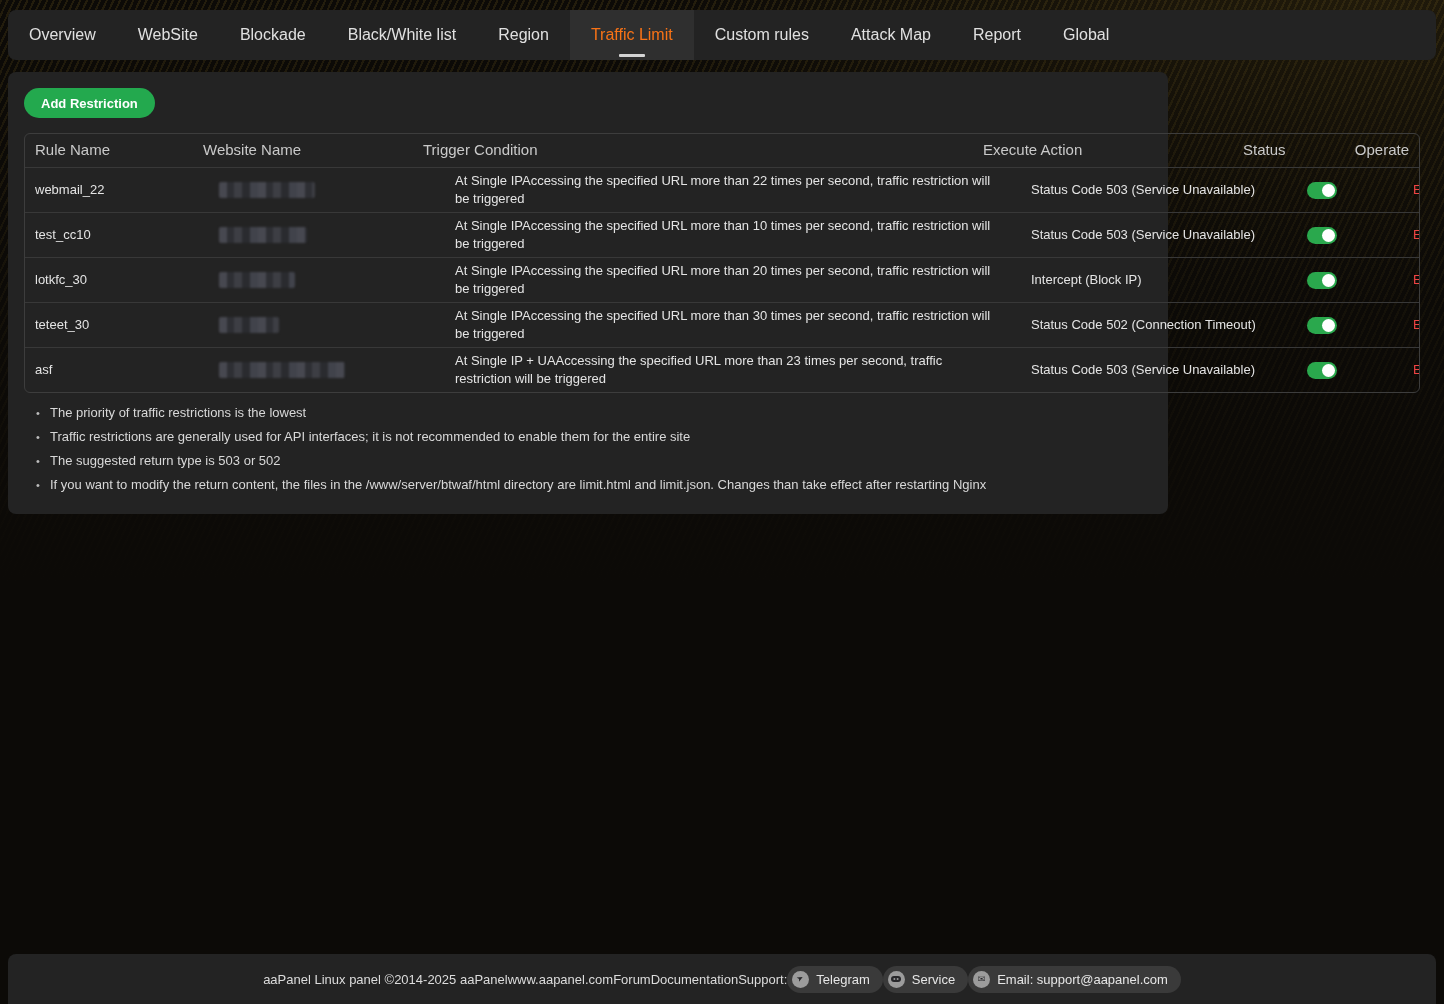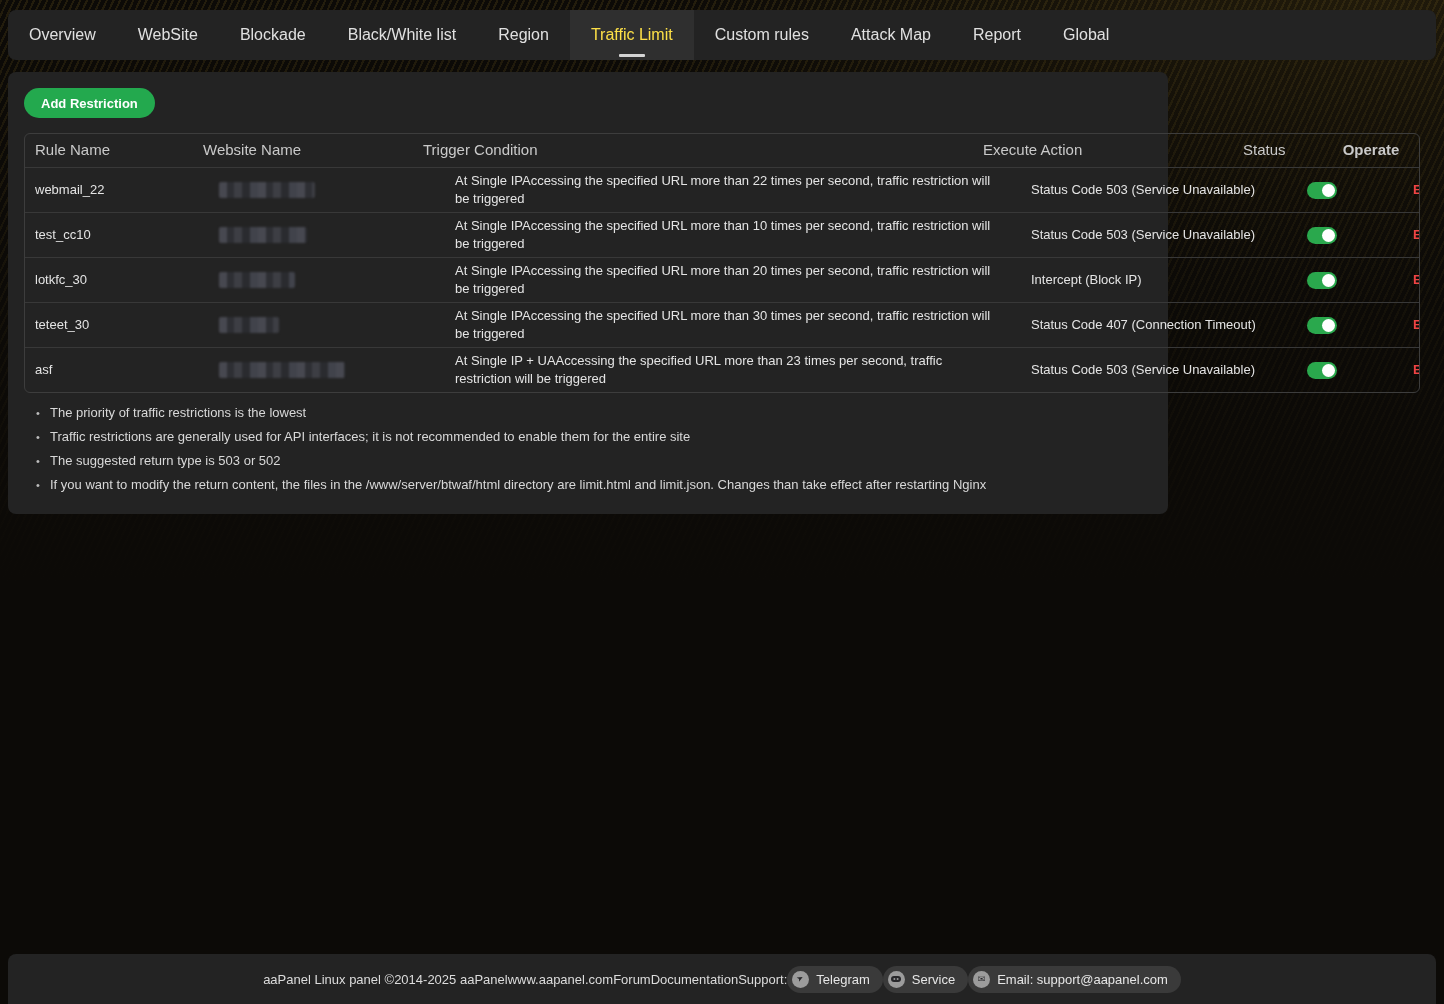--- a/index.html
+++ b/index.html
@@ -22,21 +22,21 @@
   
   .nav {
     position:absolute; left:8px; top:10px; width:1428px; height:50px;
     background:#232323; border-radius:8px; z-index:2;
     display:flex; align-items:stretch; overflow:hidden;
   }
   .tab {
     display:flex; align-items:center; padding:0 21px;
     font-size:16px; color:#e0e0e0; cursor:pointer; position:relative; white-space:nowrap;
   }
-  .tab.active { background:#2f2f2f; color:#fde047; }
+  .tab.active { background:#2f2f2f; color:#f97316; }
   .tab.active::after {
     content:""; position:absolute; left:50%; transform:translateX(-50%);
     bottom:3px; width:26px; height:3px; background:#d4d4d4; border-radius:1px;
   }
 
   
   .panel {
     position:absolute; left:8px; top:72px; width:1160px; height:442px;
     background:#232323; border-radius:8px; z-index:2;
   }
@@ -52,21 +52,21 @@
     border:1px solid #3d3d3d; border-radius:6px; overflow:hidden;
   }
   .t-row {
     display:grid;
     grid-template-columns:168px 220px 560px 260px 90px 1fr;
     align-items:center;
   }
   .t-row.header { height:33px; color:#c9c9c9; font-size:15px; }
   .t-row.data { height:45px; border-top:1px solid #383838; font-size:13px; color:#e4e4e4;gap:16px; }
   .cell { padding:0 10px; line-height:1.35; }
-  .cell.op { text-align:center; white-space:nowrap;font-weight:bold; }
+  .cell.op { text-align:right; white-space:nowrap; }
   .blur {
     height:16px; border-radius:2px; filter:blur(1.2px);
     background:repeating-linear-gradient(90deg,#474850 0 8px,#2e2f34 8px 15px,#3d3e44 15px 23px,#2a2b2f 23px 31px,#41434b 31px 39px);
   }
   .toggle {
     display:inline-block; width:30px; height:17px; border-radius:9px;
     background:#2aa84d; position:relative; cursor:pointer; vertical-align:middle;
   }
   .toggle .knob {
     position:absolute; top:2px; right:2px; width:13px; height:13px;
@@ -161,21 +161,21 @@
       <div class="cell"><span class="toggle"><span class="knob"></span></span></div>
       <div class="cell op"><a>Edit</a><span class="sep"></span><a>Delete</a></div>
     </div>
 
     <div class="t-row data">
       <div class="cell">teteet_30</div>
       <div class="cell">
           <div class="blur" style="width:60px"></div>
         </div>
       <div class="cell">At Single IPAccessing the specified URL more than 30 times per second, traffic restriction will be triggered</div>
-      <div class="cell">Status Code 407 (Connection Timeout)</div>
+      <div class="cell">Status Code 502 (Connection Timeout)</div>
       <div class="cell"><span class="toggle"><span class="knob"></span></span></div>
       <div class="cell op"><a>Edit</a><span class="sep"></span><a>Delete</a></div>
     </div>
 
     <div class="t-row data">
       <div class="cell">asf</div>
       <div class="cell">
           <div class="blur" style="width:126px"></div>
         </div>
       <div class="cell">At Single IP + UAAccessing the specified URL more than 23 times per second, traffic restriction will be triggered</div>

